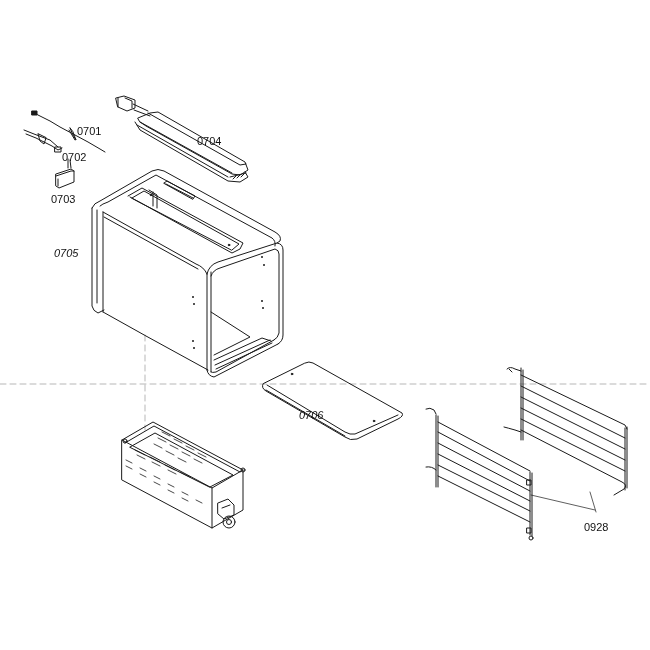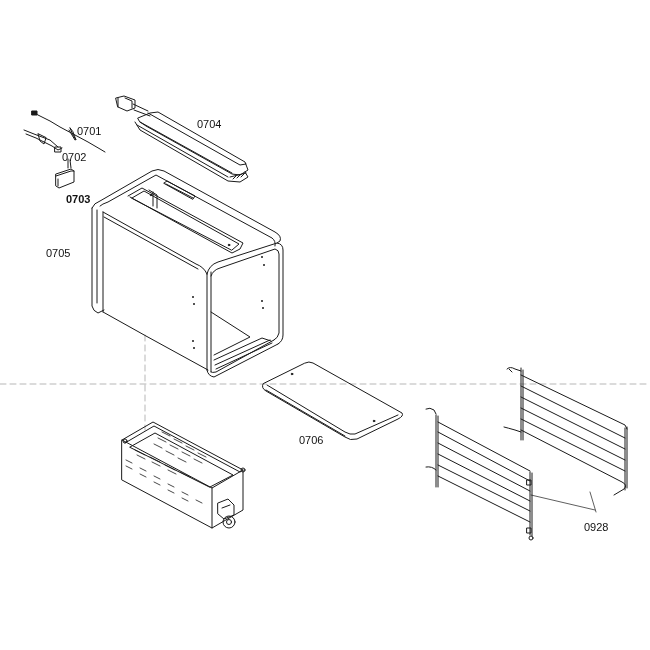--- a/index.html
+++ b/index.html
@@ -181,19 +181,19 @@
 
     <g stroke-width="0.7">
       <path d="M531 495 L595 510"></path>
       <path d="M590 492 L596 512"></path>
     </g>
   </g>
 </svg>
 
 <div class="lbl" style="left:77px; top:126px;">0701</div>
 <div class="lbl" style="left:27px; top:152px;padding-left:35px;">0702</div>
-<div class="lbl" style="left:66px; top:194px;font-weight:bold;">0703</div>
-<div class="lbl" style="left:197px; top:119px;">0704</div>
-<div class="lbl" style="left:46px; top:248px;">0705</div>
-<div class="lbl" style="left:299px; top:435px;">0706</div>
+<div class="lbl" style="left:51px; top:194px;">0703</div>
+<div class="lbl" style="left:197px; top:136px;">0704</div>
+<div class="lbl" style="left:54px; top:248px;font-style:italic;">0705</div>
+<div class="lbl" style="left:299px; top:410px;font-style:italic;">0706</div>
 <div class="lbl" style="left:584px; top:522px;">0928</div>
 
 </div>
 
 </body></html>

